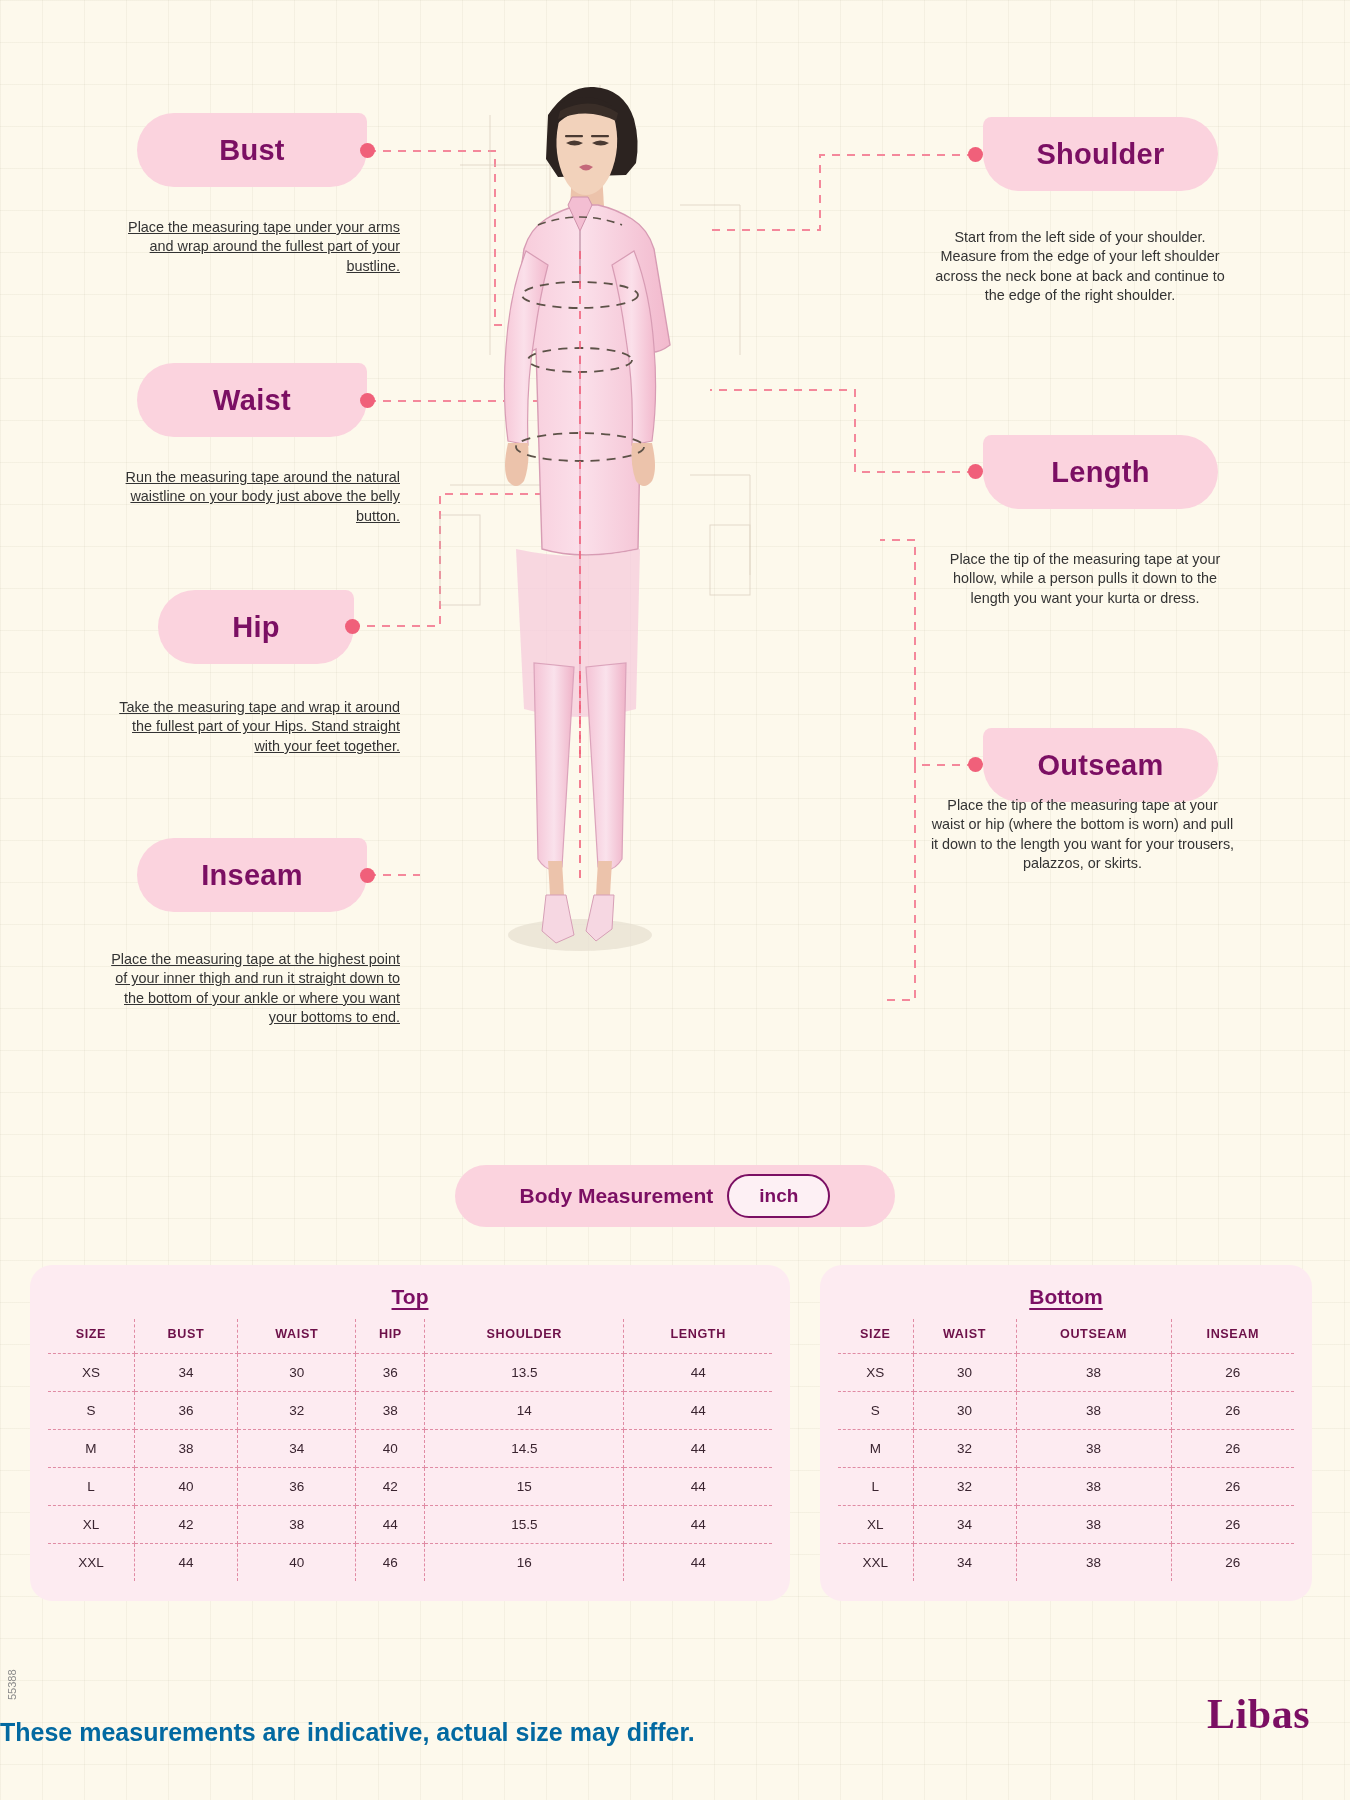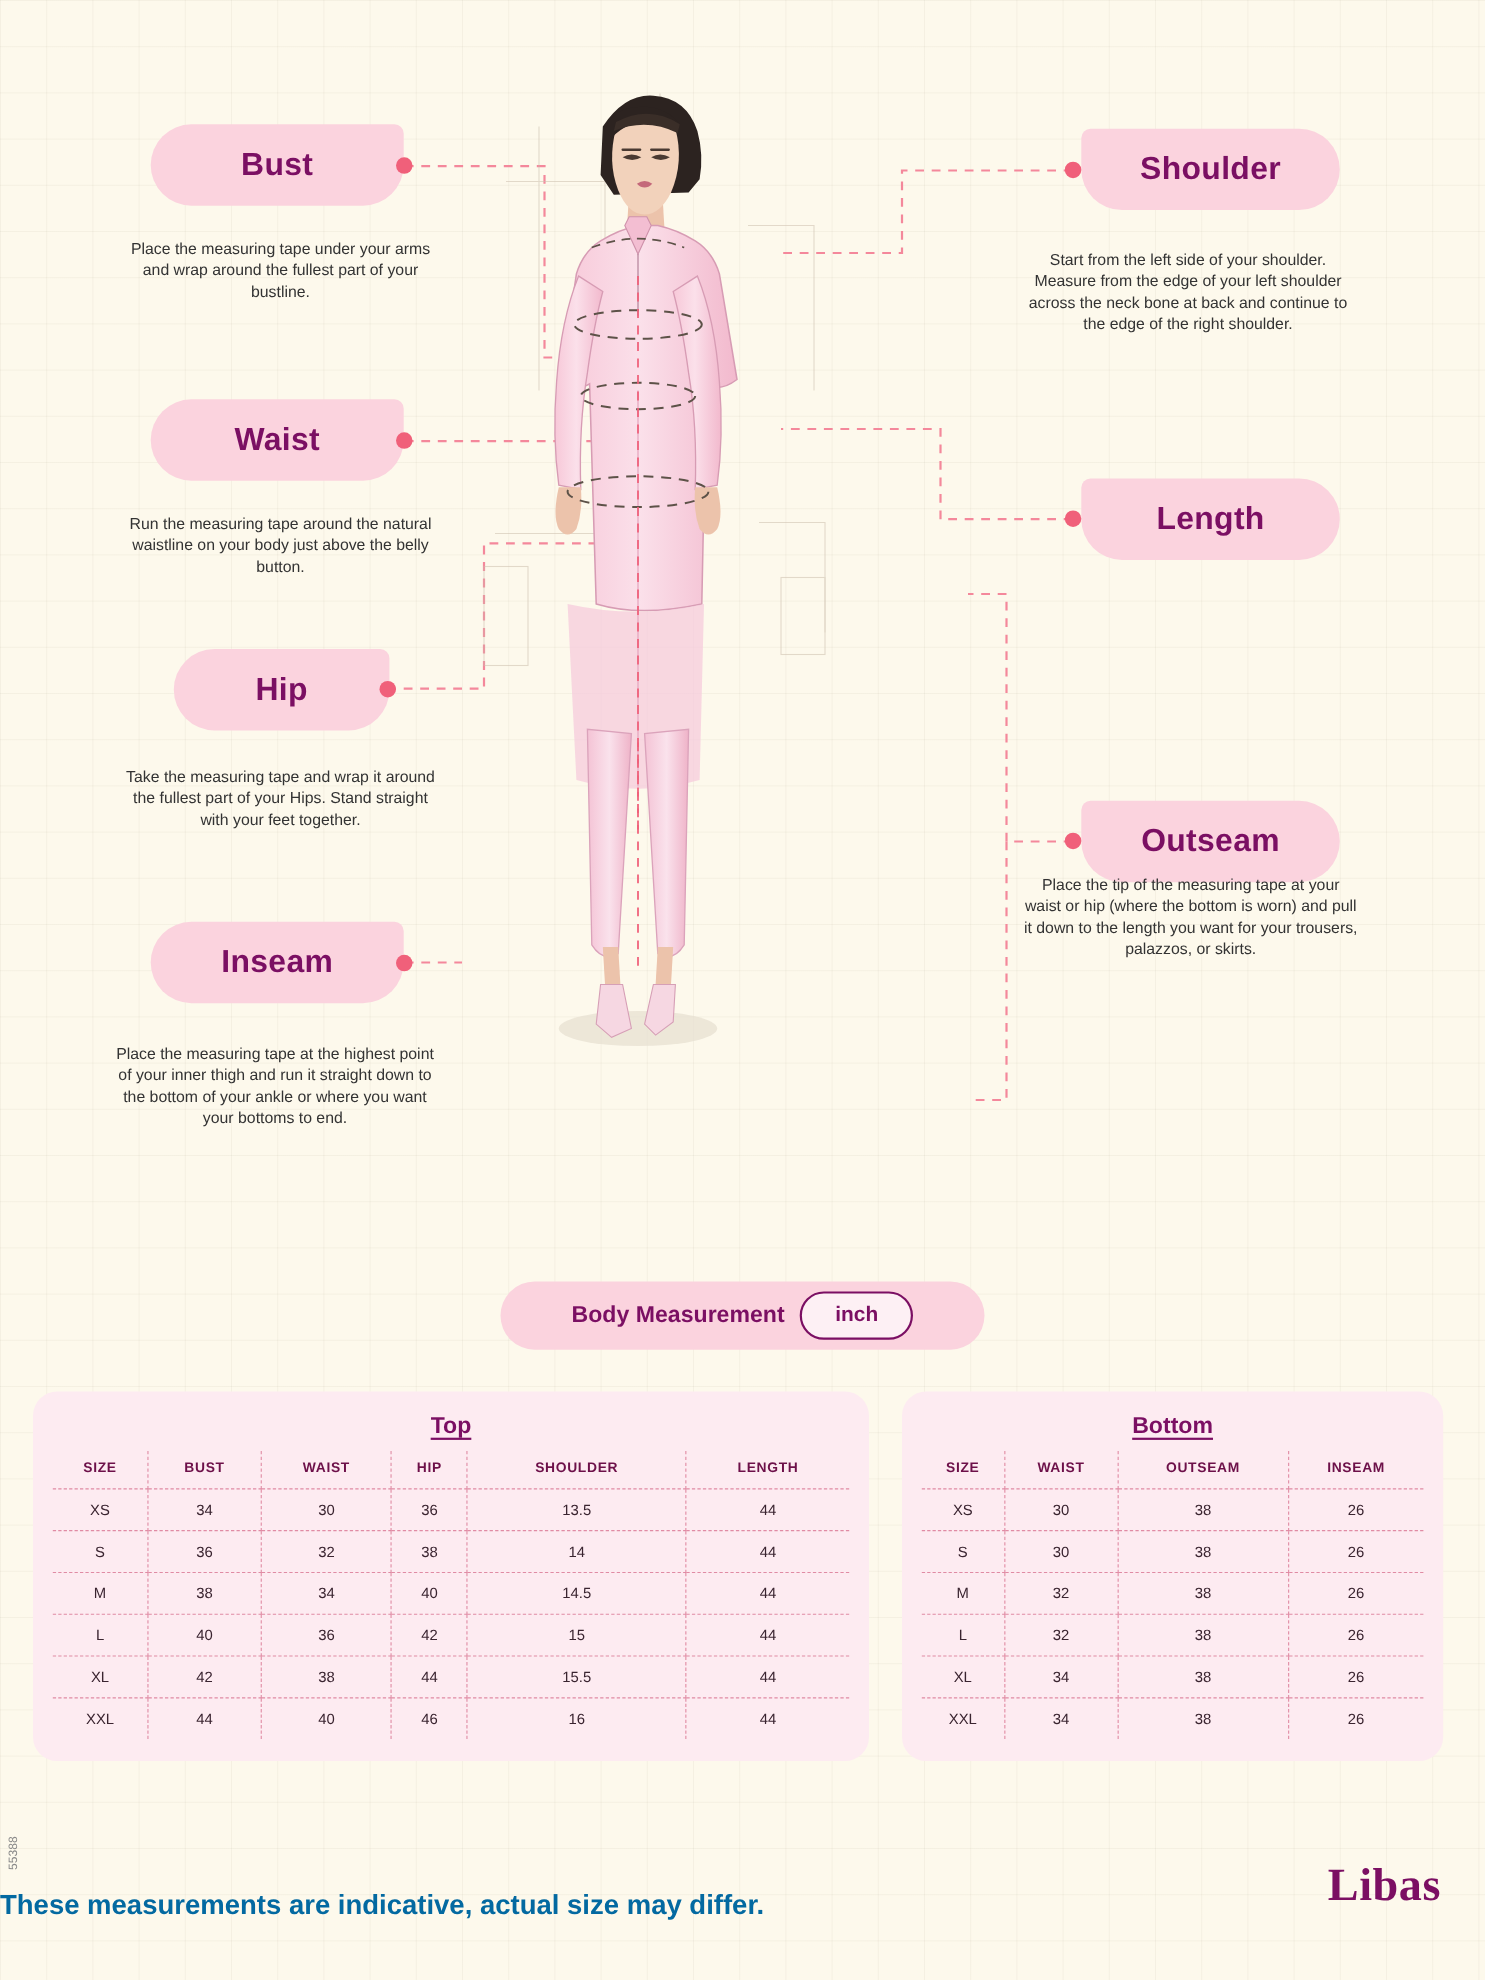--- a/index.html
+++ b/index.html
@@ -54,21 +54,21 @@
     border-radius: 50%;
     background: #f0607a;
   }
 
   .desc {
     position: absolute;
     font-size: 14.4px;
     line-height: 1.35;
     color: #333;
   }
-  .desc.center { text-align: center; }
+  .desc.center { text-align: right; text-decoration: underline; }
   .desc.right  { text-align: center; }
 
   
   .figure-wrap {
     position: absolute;
     left: 430px;
     top: 55px;
     width: 330px;
     height: 940px;
   }
@@ -321,20 +321,21 @@
   <div class="pill pill-right" style="left:983px; top:117px; width:235px; height:74px; font-size:29px;">
     <span>Shoulder</span>
   </div>
   <div class="dot" style="left:968px; top:147px;"></div>
   <div class="desc right" style="left:930px; top:228px; width:300px;">Start from the left side of your shoulder. Measure from the edge of your left shoulder across the neck bone at back and continue to the edge of the right shoulder.</div>
 
   <div class="pill pill-right" style="left:983px; top:435px; width:235px; height:74px; font-size:29px;">
     <span>Length</span>
   </div>
   <div class="dot" style="left:968px; top:464px;"></div>
+  <div class="desc right" style="left:935px; top:550px; width:300px;">Place the tip of the measuring tape at your hollow, while a person pulls it down to the length you want your kurta or dress.</div>
 
   <div class="pill pill-right" style="left:983px; top:728px; width:235px; height:74px; font-size:29px;">
     <span>Outseam</span>
   </div>
   <div class="dot" style="left:968px; top:757px;"></div>
   <div class="desc right" style="left:930px; top:796px; width:305px;">Place the tip of the measuring tape at your waist or hip (where the bottom is worn) and pull it down to the length you want for your trousers, palazzos, or skirts.</div>
 
   <div class="bm-bar">
     <div class="bm-label">Body Measurement</div>
     <div class="bm-unit">inch</div>

